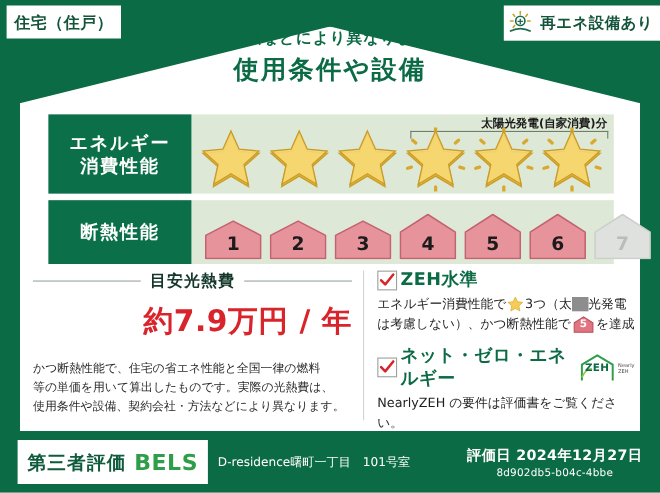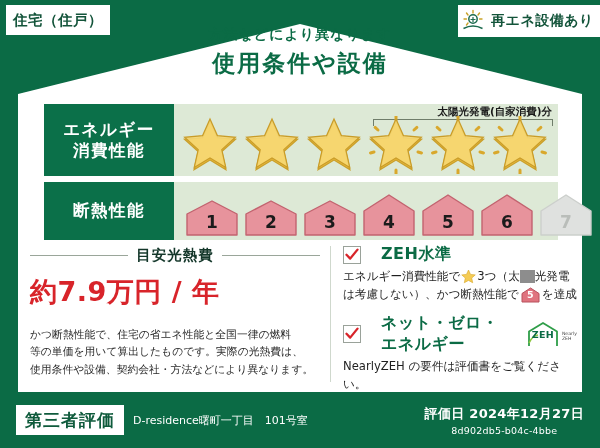--- a/index.html
+++ b/index.html
@@ -128,38 +128,38 @@
   
   #lower { position: absolute; left: 30px; top: 244px; width: 540px; height: 140px; display: flex; z-index: 5; }
   #lower-left { flex: 0 0 300px; position: relative; padding-right: 10px; }
   #divider { flex: 0 0 1px; background: #cfd8cd; margin: 2px 12px 2px 0; }
   #lower-right { flex: 1 1 auto; position: relative; }
 
   .cost-head { display: flex; align-items: center; gap: 8px; margin-top: 2px; }
   .cost-head .rule { flex: 1 1 auto; height: 1px; background: #9aa69a; }
   .cost-head .txt { font-size: 14.5px; font-weight: bold; color: #14372a; letter-spacing: 1px; }
   #cost-value {
-    text-align: left;
+    text-align: right;
     color: #d8242a;
     font-size: 27px;
     font-weight: bold;
     margin-top: 9px;
     letter-spacing: .5px;
   }
   #cost-note {
     margin-top: 16px;
     font-size: 10.8px;
     line-height: 1.62;
     color: #2a2a2a;
   }
   #cost-note div { white-space: nowrap; }
 
   
   .chk-item { margin-bottom: 9px; }
-  .chk-head { display: flex; align-items: center; gap: 20px; }
+  .chk-head { display: flex; align-items: center; gap: 3px; }
   .chk-box {
     flex: 0 0 18px; width: 18px; height: 18px;
     border: 1px solid #9aa29a;
     background: #fff;
     position: relative;
   }
   .chk-box svg { position: absolute; left: 1px; top: 1px; }
   .chk-title { font-size: 16px; font-weight: bold; color: #0b6b45; letter-spacing: .5px; }
   .chk-body { font-size: 11.6px; line-height: 1.55; color: #1f1f1f; margin-top: 3px; }
   .chk-body .ln { display: flex; align-items: center; white-space: nowrap; }
@@ -183,21 +183,21 @@
   #footer {
     position: absolute;
     left: 0; bottom: 0; width: 100%; height: 56px;
     z-index: 6;
     display: flex;
     align-items: center;
   }
   #bels-badge {
     margin-left: 16px;
     background: #ffffff;
-    height: 30px;
+    height: 40px;
     display: flex;
     align-items: center;
     gap: 7px;
     padding: 0 9px;
   }
   #bels-badge .jp { font-size: 17px; font-weight: bold; color: #0f5b3c; letter-spacing: 1px; }
   #bels-badge .bels { font-size: 20px; font-weight: bold; color: #2f9e49; letter-spacing: .5px; }
   #bldg { color: #ffffff; font-size: 11px; margin-left: 9px; white-space: nowrap; }
   #footer-right { margin-left: auto; margin-right: 16px; text-align: center; color: #fff; }
   #eval-date { font-size: 13px; font-weight: bold; letter-spacing: .3px; }
@@ -456,20 +456,21 @@
           <div>NearlyZEH の要件は評価書をご覧ください。</div>
         </div>
       </div>
 
     </div>
   </div>
 
   <div id="footer">
     <div id="bels-badge">
       <span class="jp">第三者評価</span>
+      <span class="bels">BELS</span>
     </div>
     <div id="bldg">D-residence曙町一丁目　101号室</div>
     <div id="footer-right">
       <div id="eval-date">評価日 2024年12月27日</div>
       <div id="eval-id">8d902db5-b04c-4bbe</div>
     </div>
   </div>
 
 </div>
 

